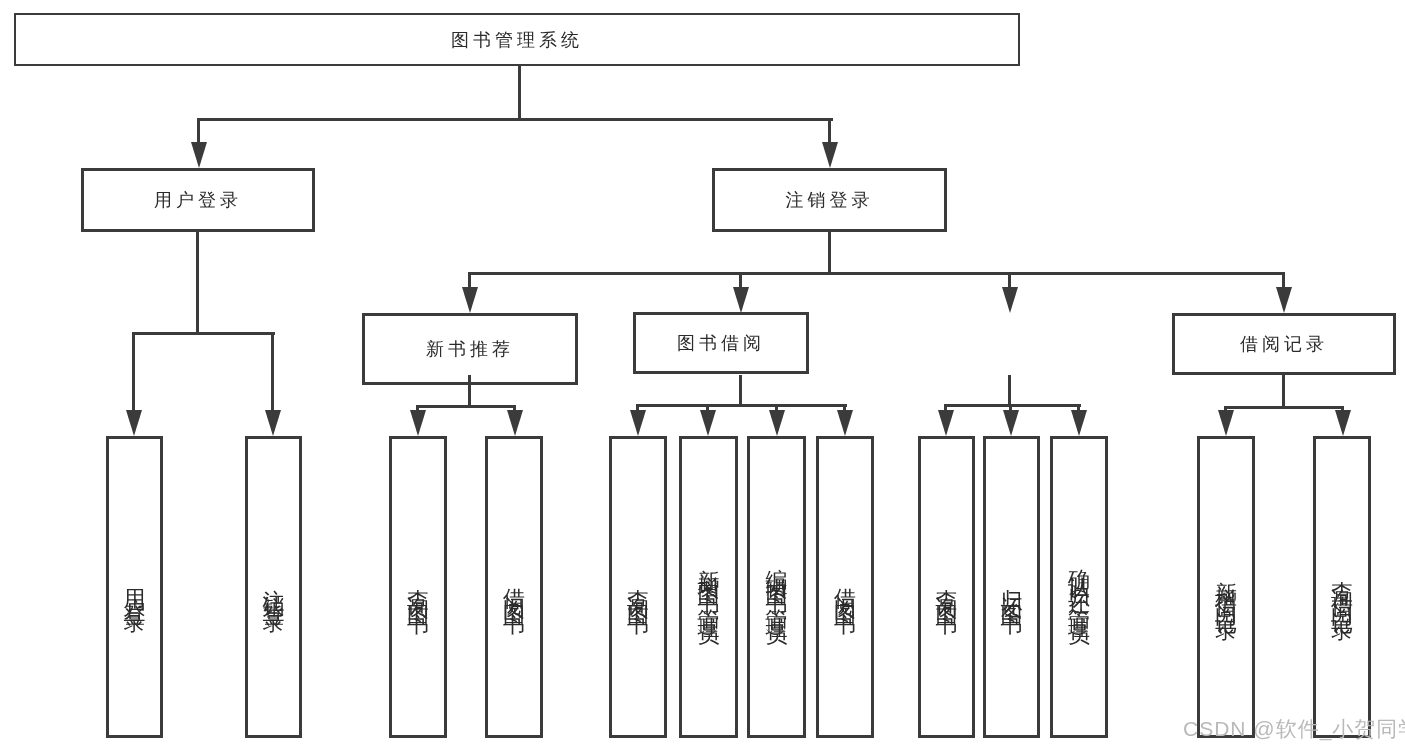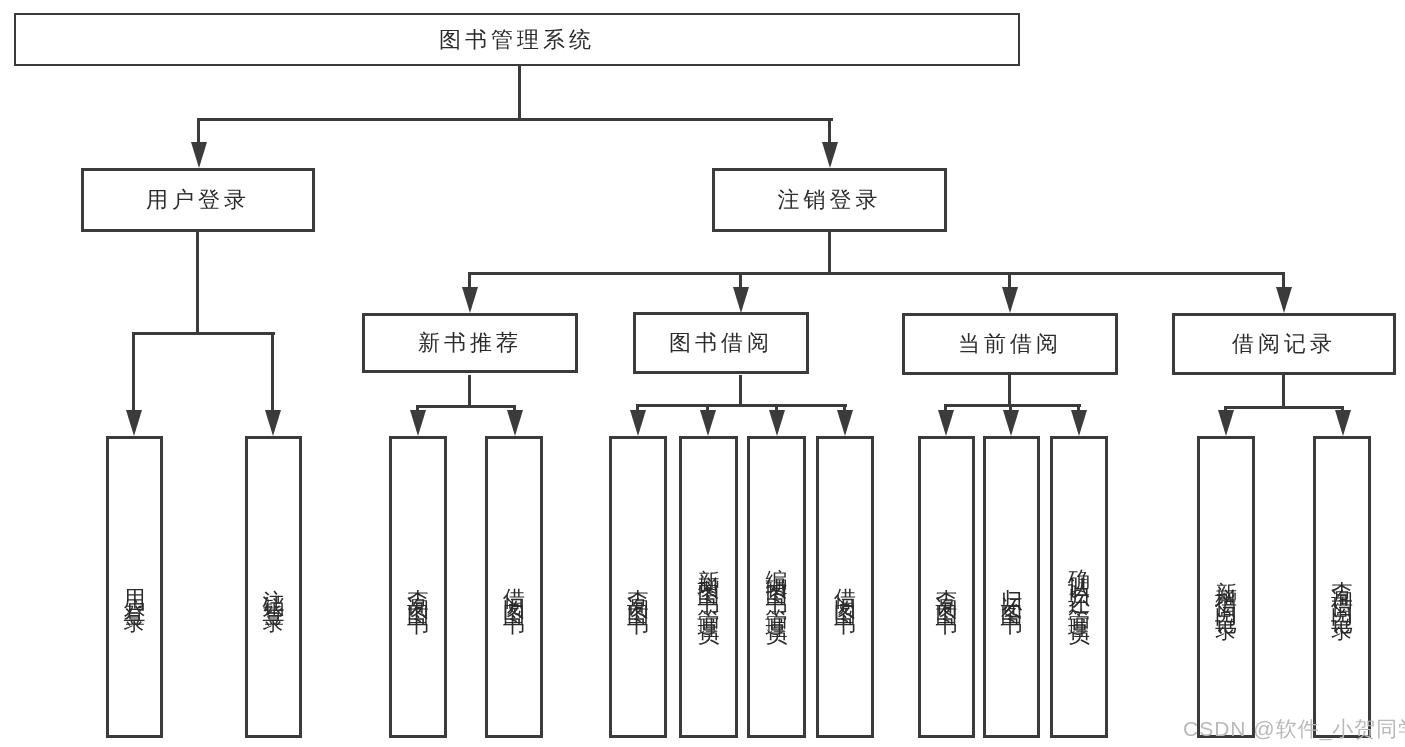--- a/index.html
+++ b/index.html
@@ -20,21 +20,21 @@
   }
   
   .box{
     position:absolute;
     border:3px solid var(--line);
     background:var(--bg);
     display:flex;
     align-items:center;
     justify-content:center;
     color:var(--text);
-    font-size:22px;
+    font-size:18px;
     letter-spacing:4px;
     white-space:nowrap;
   }
   .box.root{border-width:2px;}
   .box.leaf{
     writing-mode:vertical-lr;
     text-orientation:mixed;
     letter-spacing:8px;
     font-size:22px;
     white-space:normal;
@@ -91,23 +91,22 @@
   <div class="hl" style="left:468px;top:272px;width:817px;"></div>
   <div class="vl" style="left:468px;top:272px;height:20px;"></div>
   <div class="ah" style="left:462px;top:287px;"></div>
   <div class="vl" style="left:739px;top:272px;height:20px;"></div>
   <div class="ah" style="left:733px;top:287px;"></div>
   <div class="vl" style="left:1008px;top:272px;height:20px;"></div>
   <div class="ah" style="left:1002px;top:287px;"></div>
   <div class="vl" style="left:1282px;top:272px;height:20px;"></div>
   <div class="ah" style="left:1276px;top:287px;"></div>
 
-  <div class="box" style="left:362px;top:313px;width:216px;height:60px;">新书推荐</div>
+  <div class="box" style="left:362px;top:313px;width:216px;height:72px;">新书推荐</div>
   <div class="box" style="left:633px;top:312px;width:176px;height:62px;">图书借阅</div>
-  <div class="box" style="left:902px;top:313px;width:216px;height:62px;">当前借阅</div>
   <div class="box" style="left:1172px;top:313px;width:224px;height:62px;">借阅记录</div>
 
   <div class="vl" style="left:468px;top:375px;height:33px;"></div>
   <div class="hl" style="left:416px;top:405px;width:100px;"></div>
   <div class="vl" style="left:416px;top:405px;height:11px;"></div>
   <div class="ah" style="left:410px;top:410px;"></div>
   <div class="vl" style="left:513px;top:405px;height:11px;"></div>
   <div class="ah" style="left:507px;top:410px;"></div>
 
   <div class="vl" style="left:739px;top:375px;height:32px;"></div>

